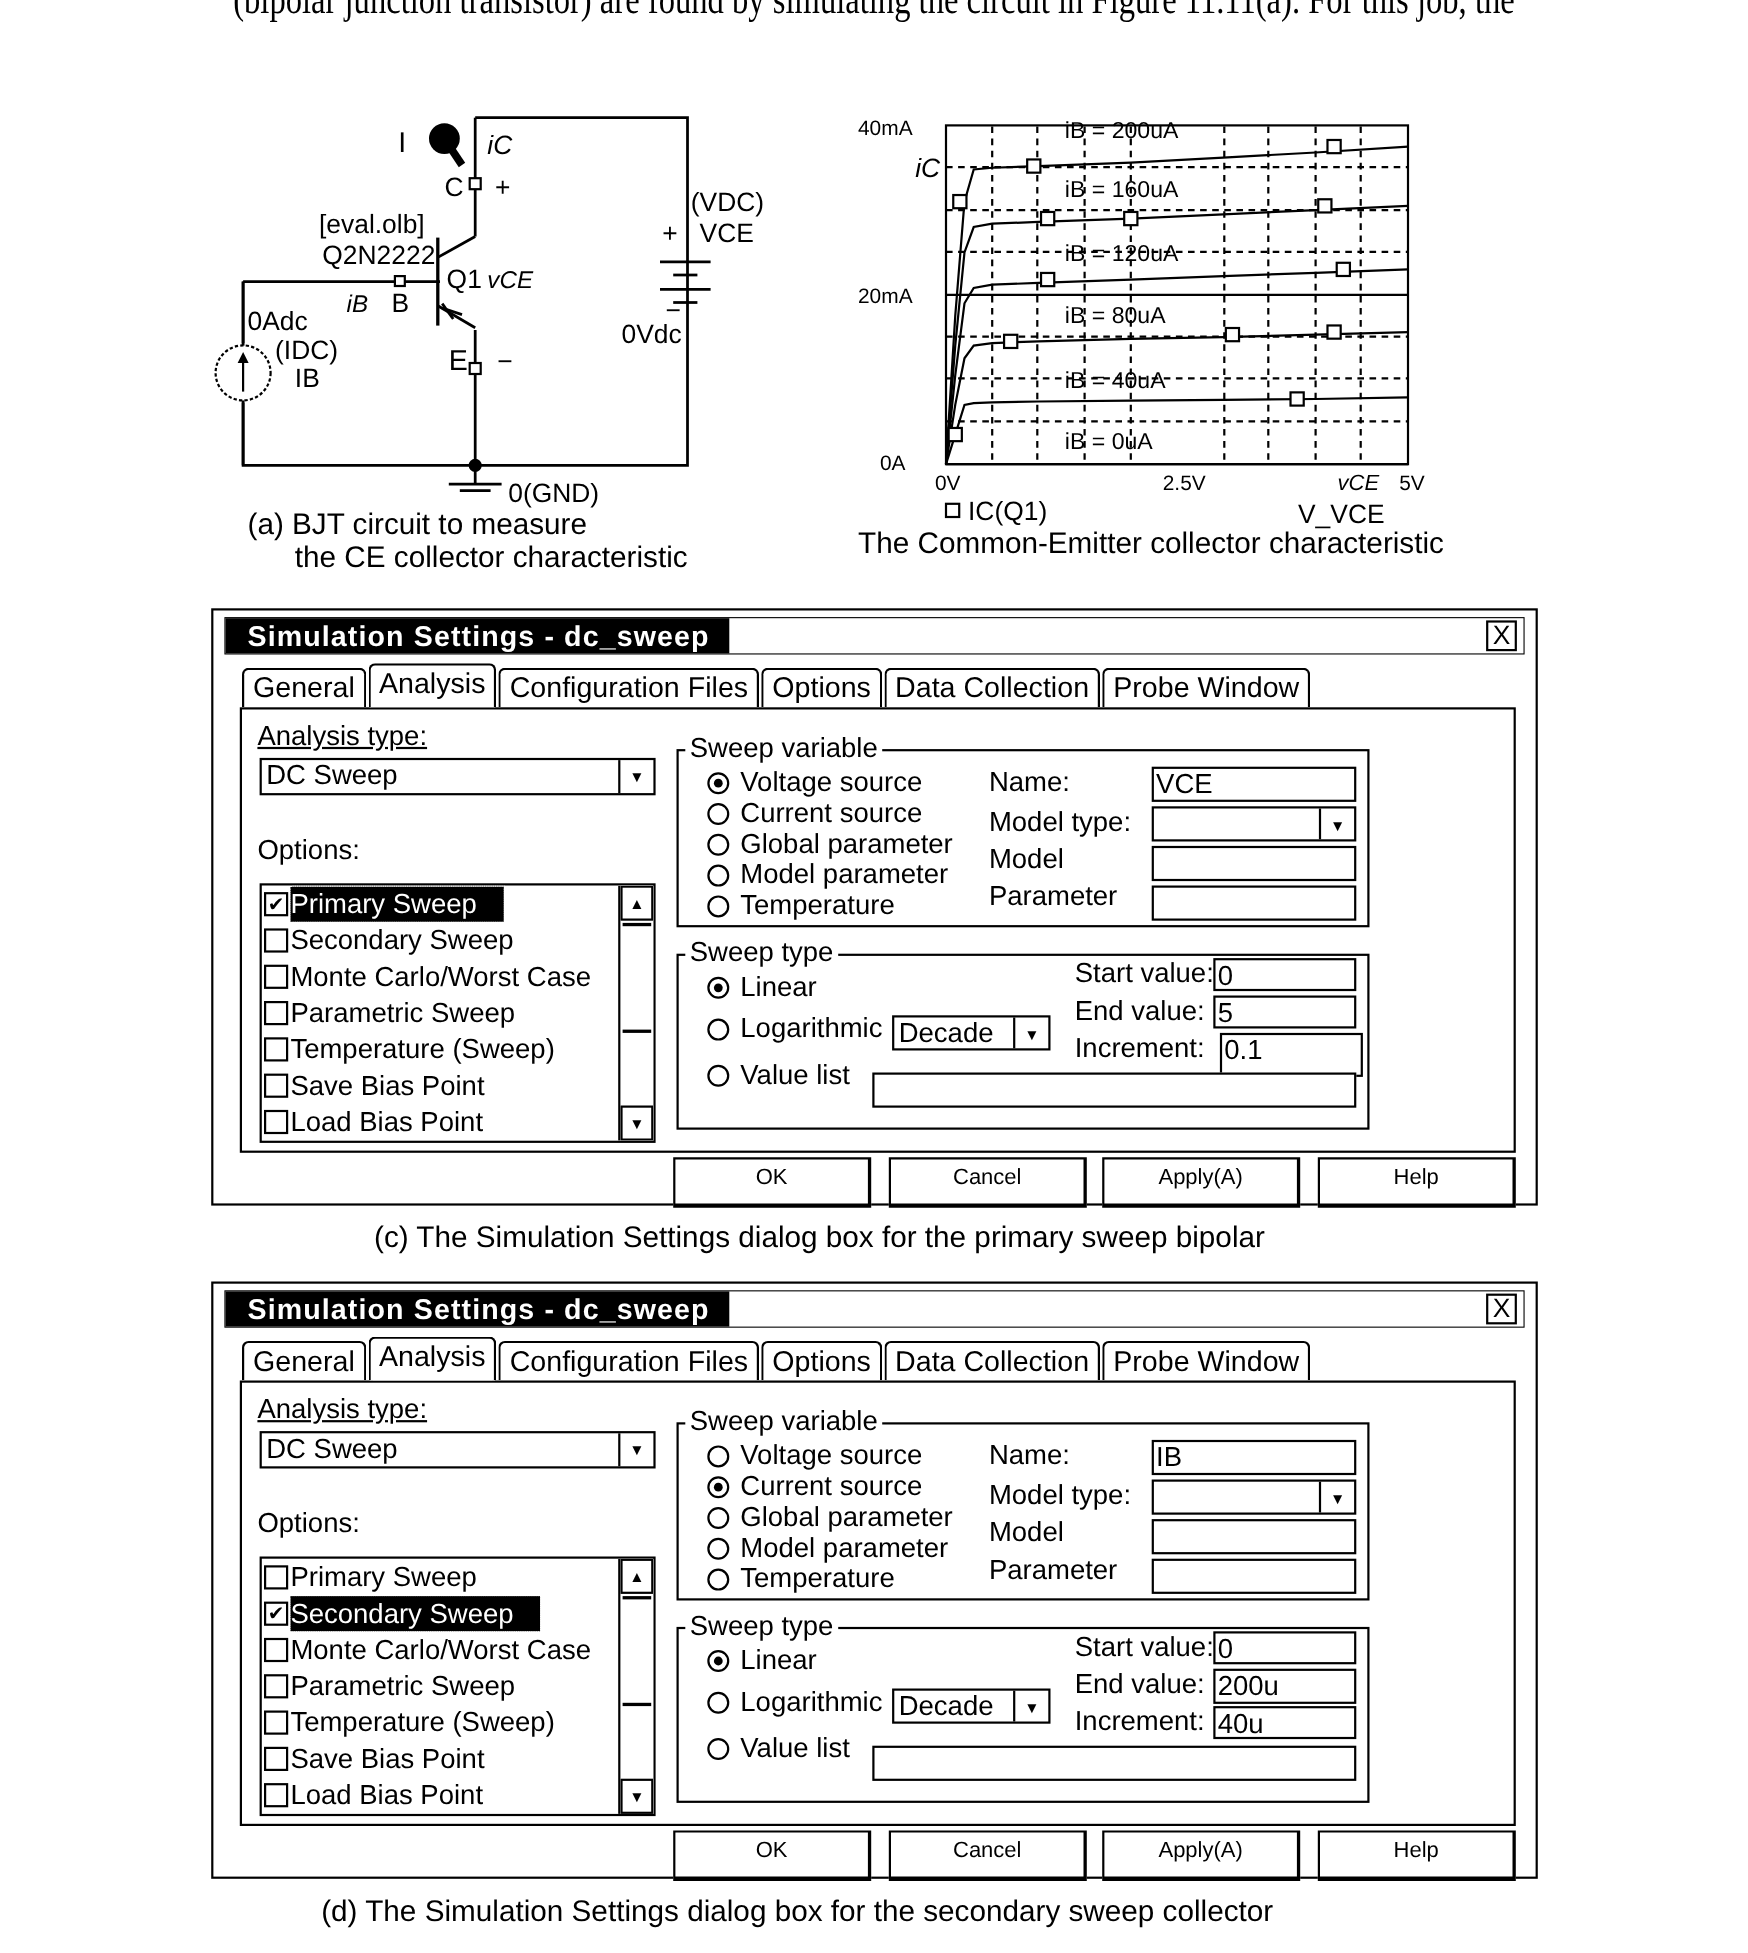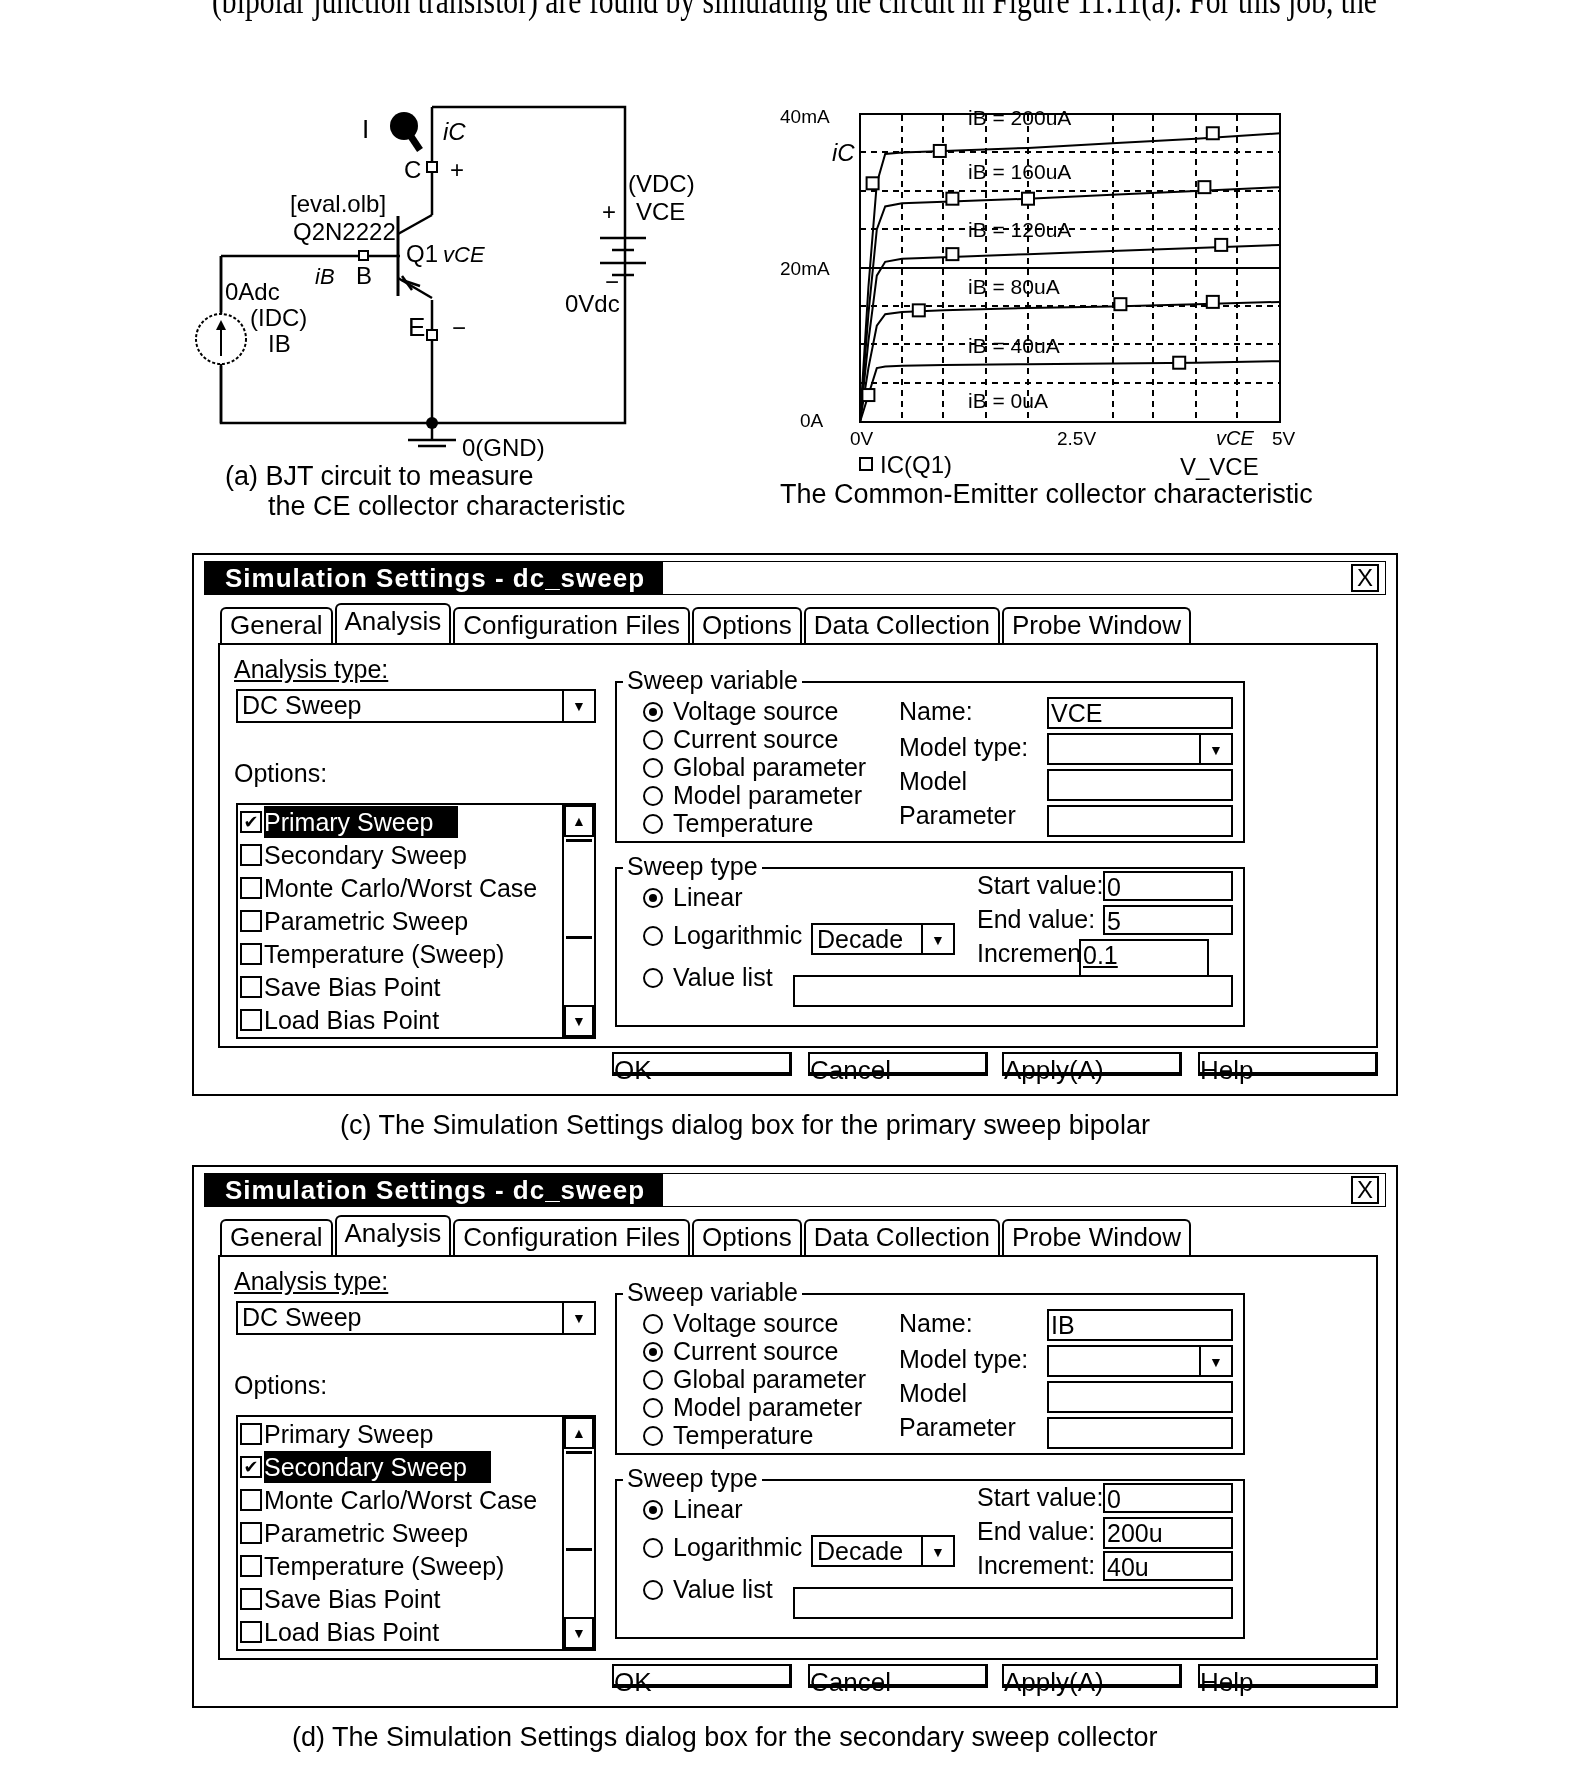--- a/index.html
+++ b/index.html
@@ -28,21 +28,21 @@
   .li.sel .txt { background: #000; color: #fff; padding-right: 24px; outline: 1px dotted #fff; }
   .scrollbar { position: absolute; right: 0; top: 0; width: 32px; height: 100%; border-left: 2px solid #000; background: #fff; }
   .sb-btn { position: absolute; left: 0; width: 30px; height: 32px; border: 2px solid #000; font-size: 14px; text-align: center; line-height: 28px; background: #fff; }
   .sb-thumb { position: absolute; left: 2px; width: 26px; border-top: 3px solid #000; border-bottom: 3px solid #000; }
   .group { position: absolute; border: 2px solid #000; }
   .group-title { position: absolute; top: -17px; left: 6px; background: #fff; padding: 0 4px; font-size: 25px; white-space: nowrap; }
   .radio { position: absolute; font-size: 25px; white-space: nowrap; display: flex; align-items: center; }
   .rdot { width: 20px; height: 20px; border: 2px solid #000; border-radius: 50%; display: inline-block; margin-right: 10px; position: relative; }
   .rdot.on::after { content: ""; position: absolute; left: 4px; top: 4px; width: 8px; height: 8px; border-radius: 50%; background: #000; }
   .field { position: absolute; border: 2px solid #000; background: #fff; font-size: 25px; line-height: 28px; padding-left: 2px; white-space: nowrap; }
-  .btn { position: absolute; top: 497px; height: 24px; border: 2px solid #000; border-right-width: 3px; border-bottom-width: 4px; background: #fff; font-size: 26px; line-height: 32px; }
+  .btn { position: absolute; top: 497px; height: 46px; border: 2px solid #000; border-right-width: 3px; border-bottom-width: 4px; background: #fff; font-size: 20px; line-height: 32px; text-align: center; }
 </style>
 </head>
 <body>
 
 <div class="abs top-text">(bipolar junction transistor) are found by simulating the circuit in Figure 11.11(a). For this job, the</div>
 
 <svg class="abs" style="left:180px; top:90px;" width="620" height="440" viewBox="0 0 620 440">
   <g stroke="#000" stroke-width="2.5" fill="none">
 
     <polyline points="252,17 445,17 445,333 252,333 252,210"></polyline>
@@ -285,21 +285,21 @@
         </div>
       <div class="combo" style="left:194px; top:54px; width:144px; height:32px;">
         <span>Decade</span>
         <span class="arr">▼</span>
       </div>
       <div class="lbl" style="left:360px; top:2px;">Start value:</div>
       <div class="field" style="left:486px; top:2px; width:130px; height:30px;">0</div>
       <div class="lbl" style="left:360px; top:36px;">End value:</div>
       <div class="field" style="left:486px; top:36px; width:130px; height:30px;">5</div>
       <div class="lbl" style="left:360px; top:70px;">Increment:</div>
-      <div class="field" style="left:462px; top:70px; width:130px; height:40px;text-decoration:underline;">0.1</div>
+      <div class="field" style="left:492px; top:70px; width:130px; height:40px;">0.1</div>
       <div class="field" style="left:176px; top:106px; width:440px; height:32px;"></div>
     </div>
   </div>
   <div class="btns">
       <div class="btn" style="left: 418px; width: 180px;">OK</div>
       <div class="btn" style="left: 614px; width: 180px;">Cancel</div>
       <div class="btn" style="left: 808px; width: 180px;">Apply(A)</div>
       <div class="btn" style="left: 1004px; width: 180px;">Help</div>
     </div>
 </div>

